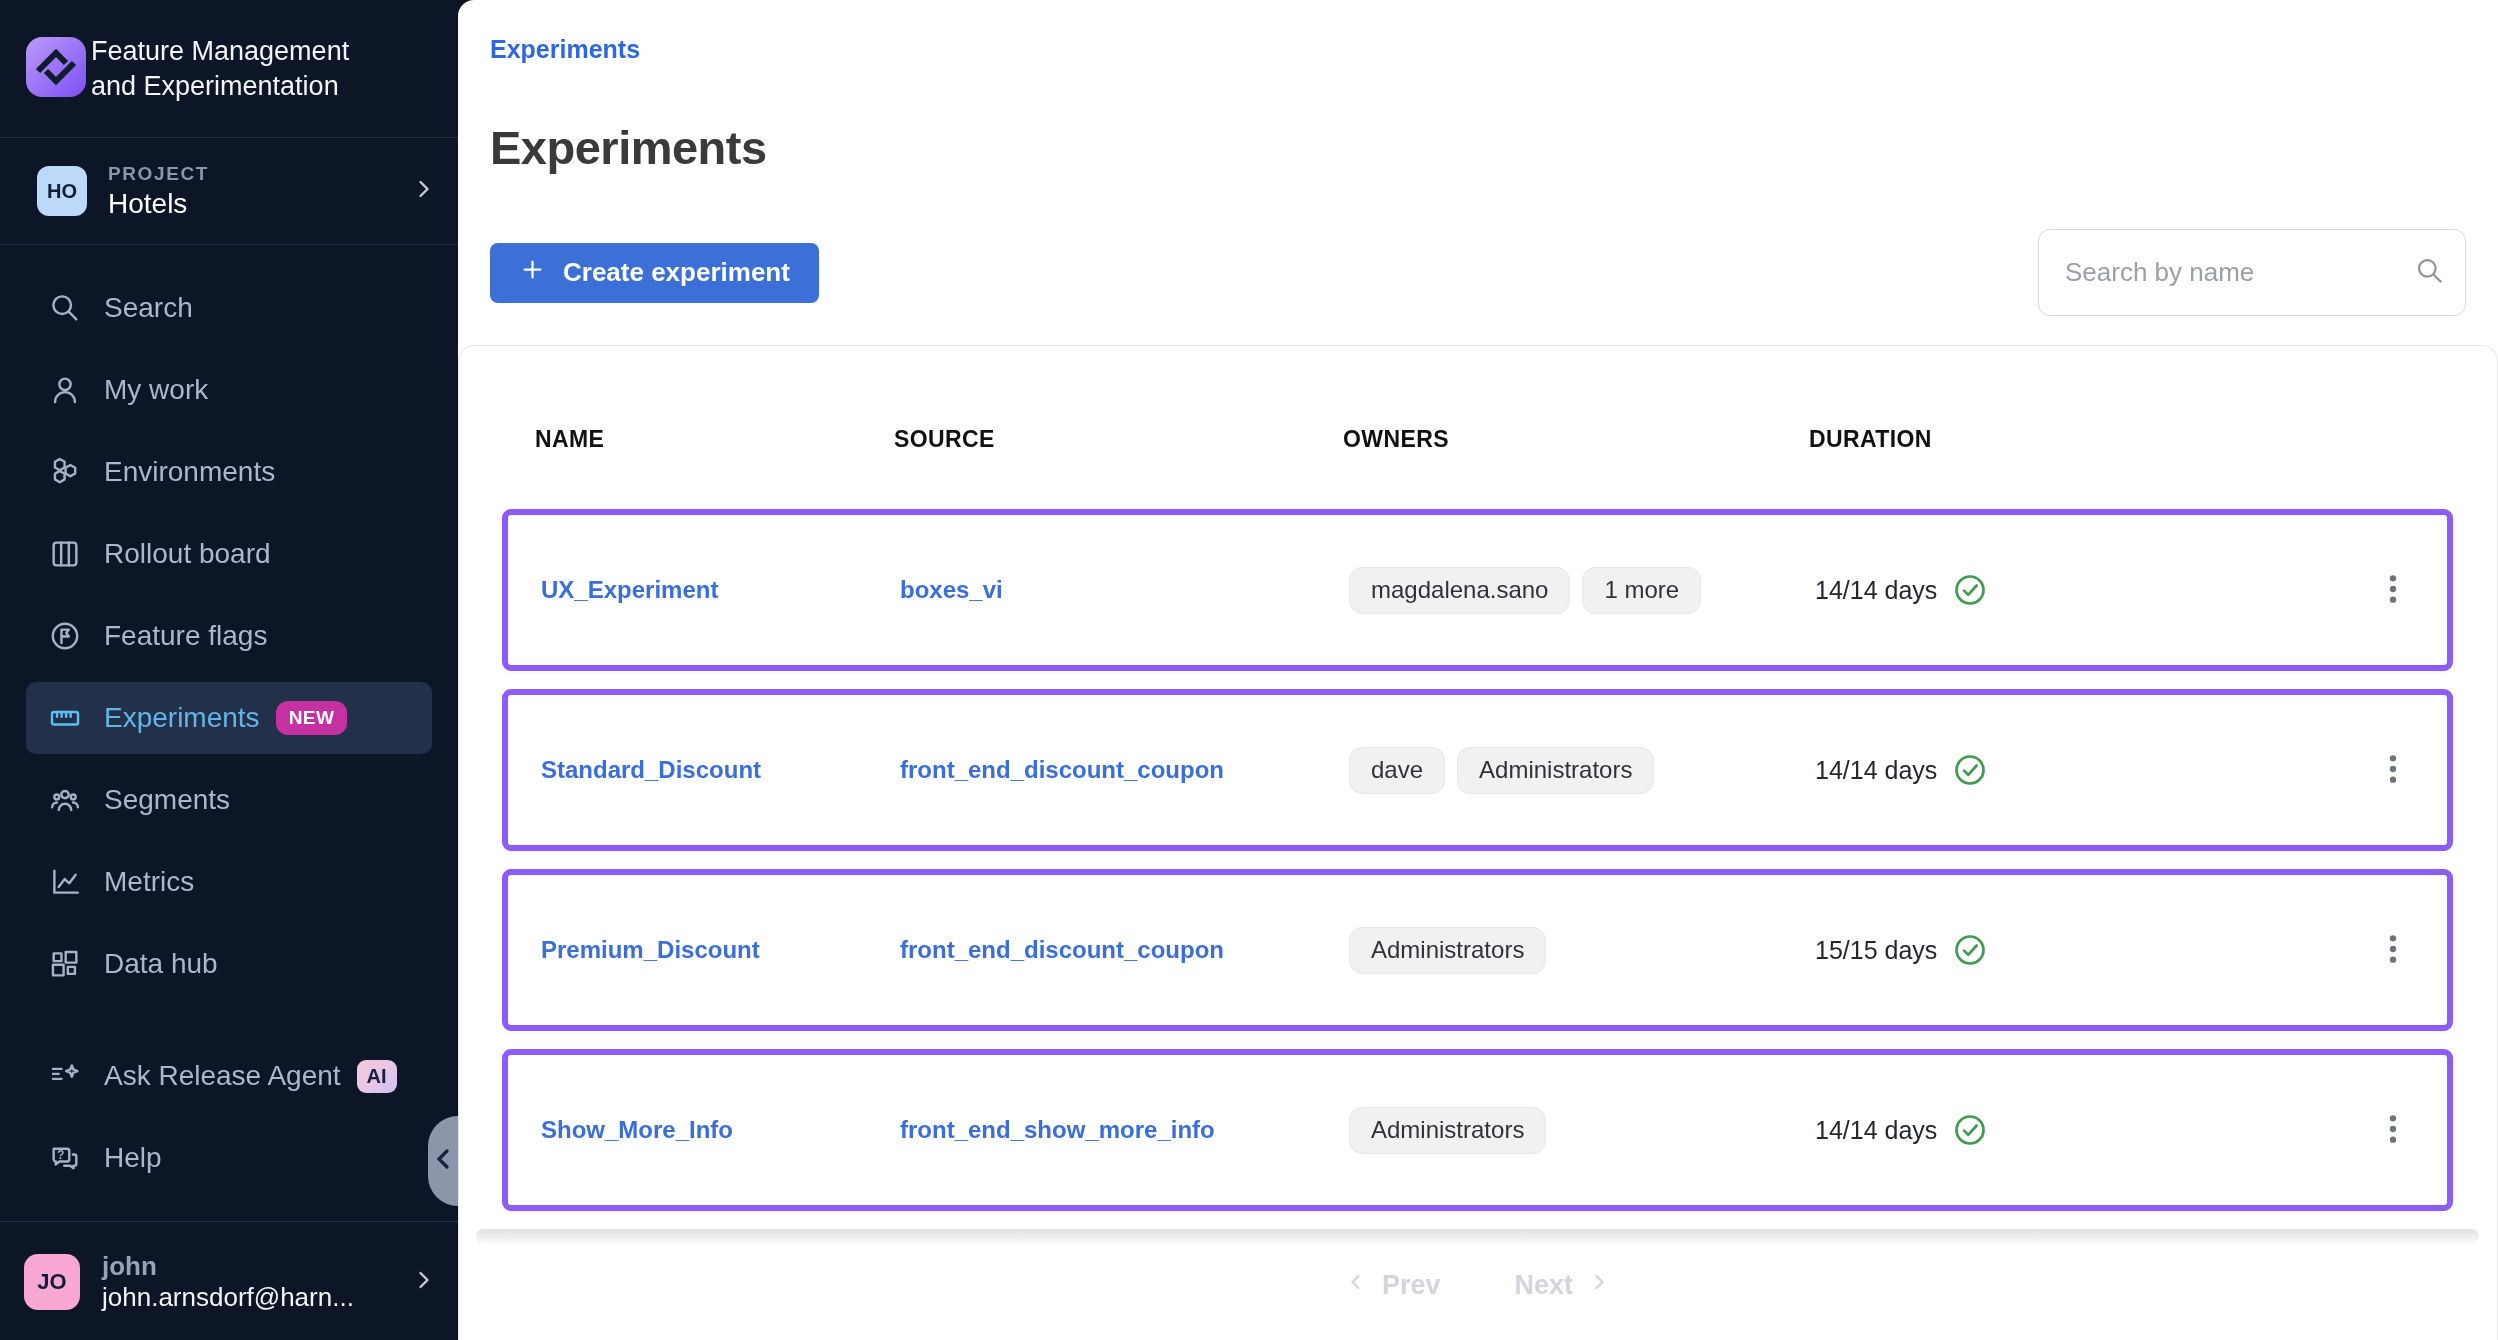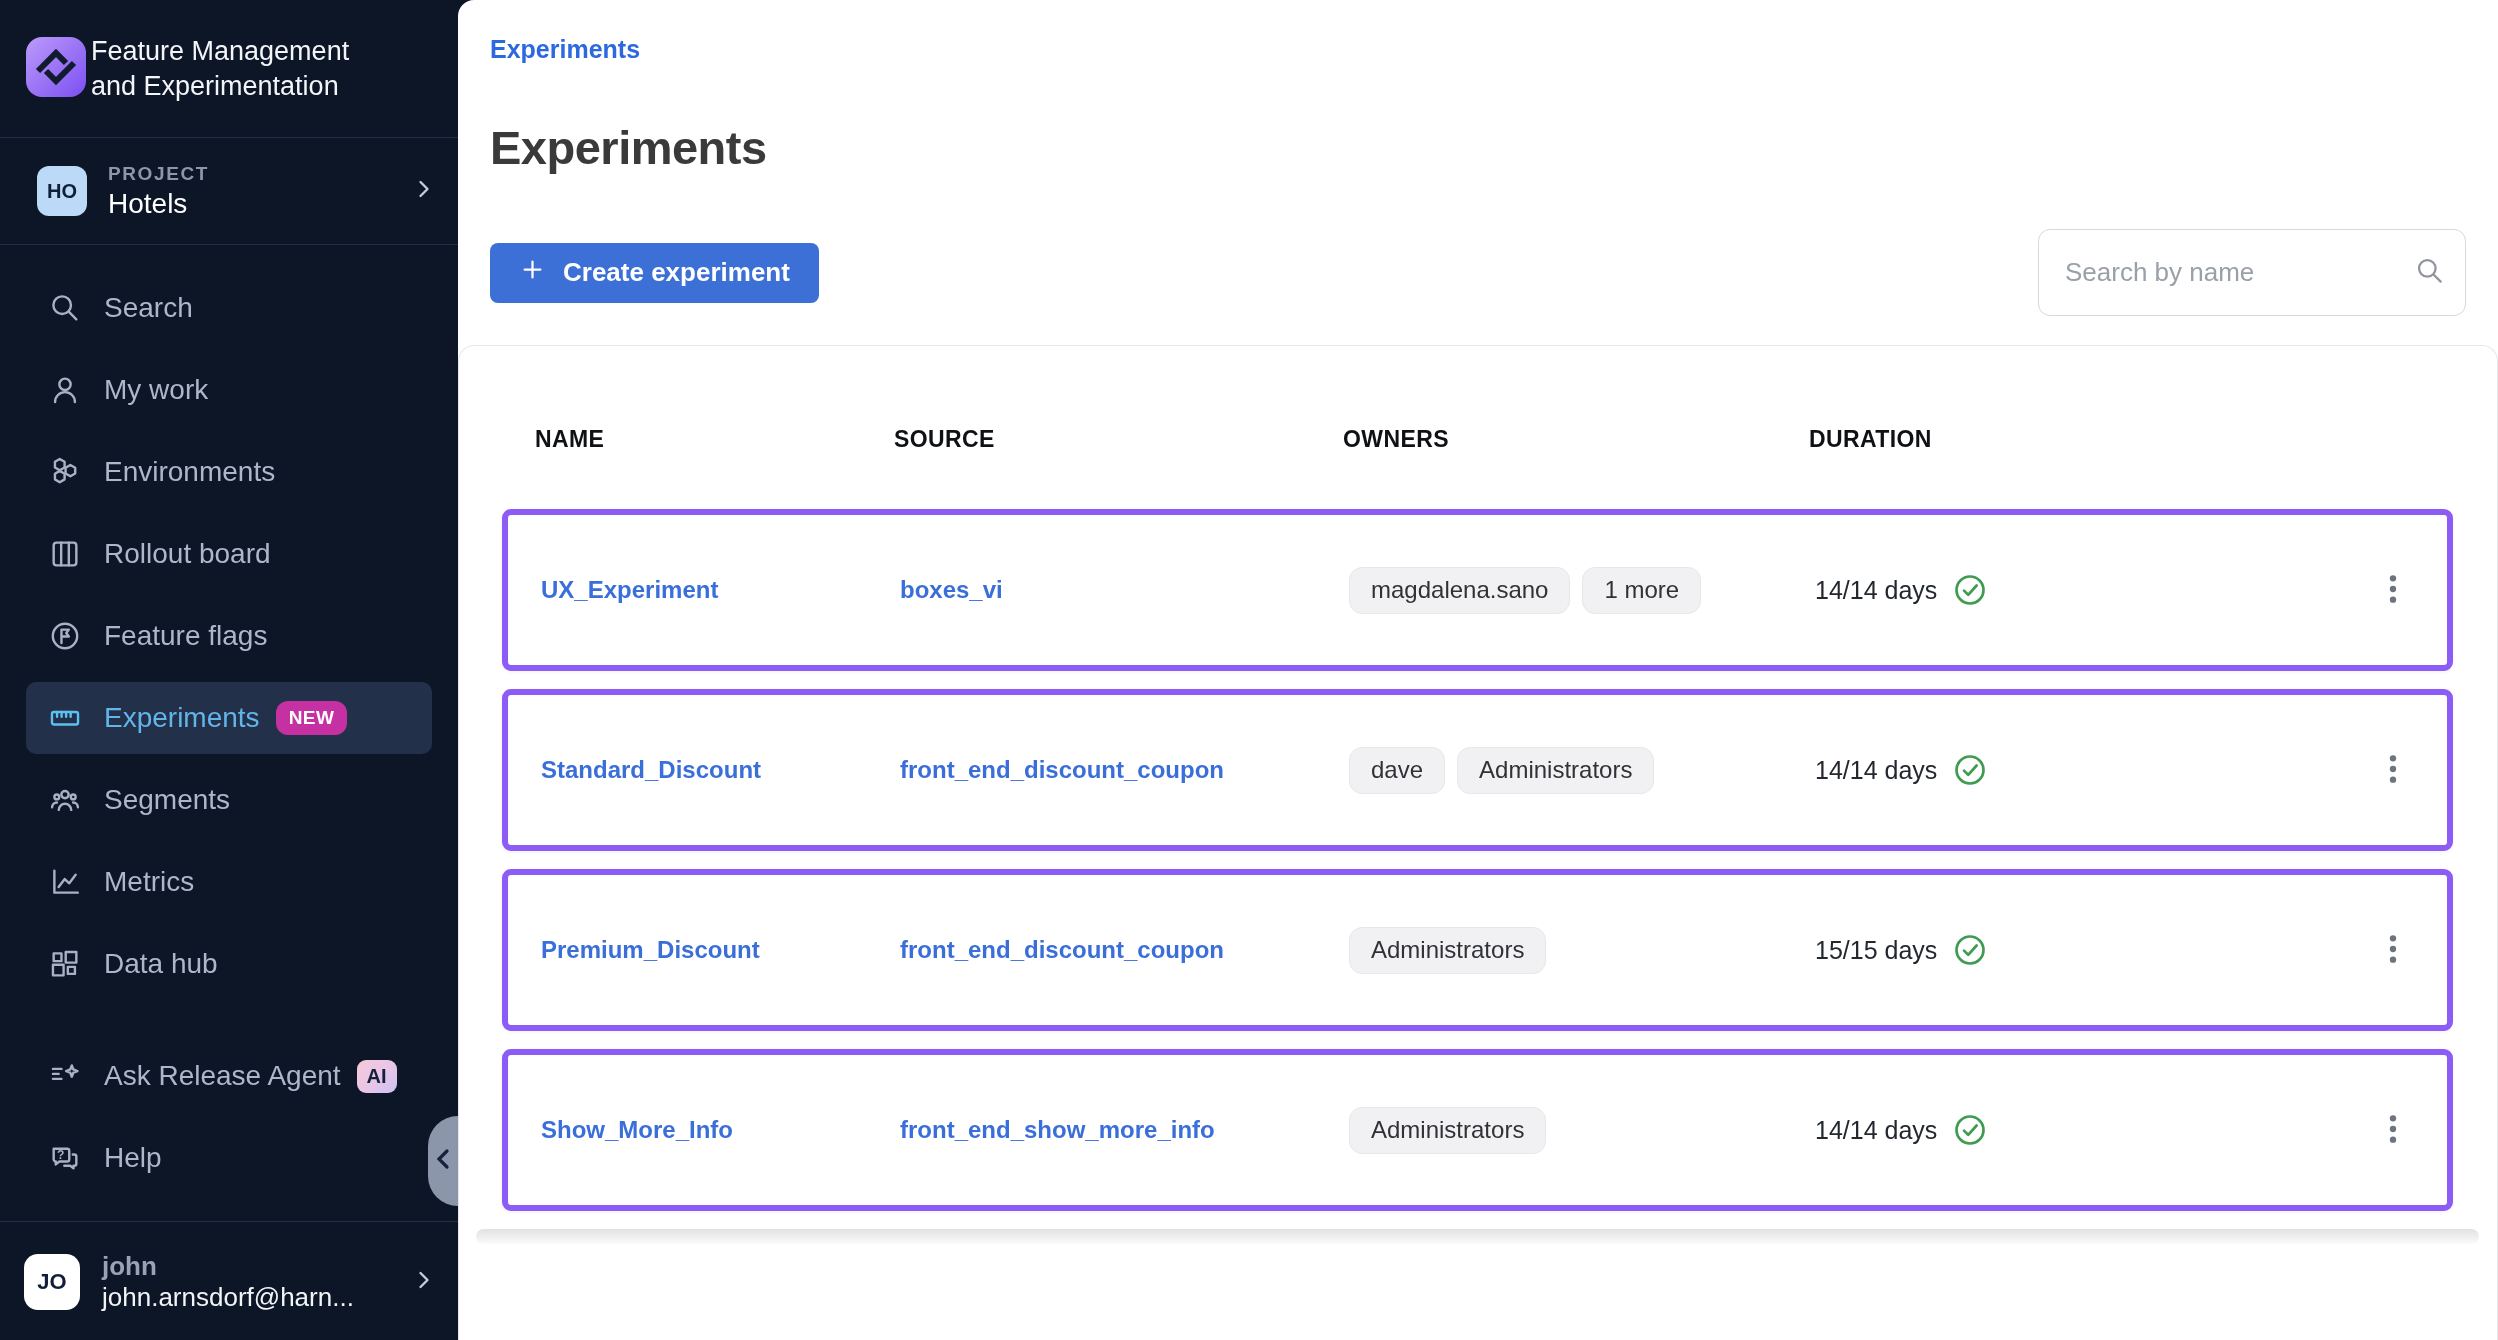--- a/index.html
+++ b/index.html
@@ -28,21 +28,21 @@
   .nav-ic { width:34px; height:34px; flex:none; display:flex; align-items:center; justify-content:center; color:#a9b1c4; }
   .nav-item.selected .nav-ic { color:var(--selected_icon,#5cc1f1); }
   .nav-label { margin-left:22px; color:var(--sidebar_text,#aeb6c9); }
   .nav-item.selected .nav-label { color:var(--selected_text,#63b4e8); }
   .badge-new { margin-left:16px; background:var(--badge_new,#c530a2); color:#fff; font-size:19px; font-weight:700;
                padding:6px 13px; border-radius:12px; letter-spacing:.5px; }
   .badge-ai { margin-left:16px; background:linear-gradient(135deg,#f7c9da 0%,#e9c6e6 50%,#ccc2f4 100%);
               color:#14213b; font-size:20px; font-weight:800; padding:5px 10px; border-radius:9px; }
   .nav-bottom-divider { margin-top:22px; }
   .user-row { height:119px; display:flex; align-items:center; padding:0 24px; position:relative; cursor:pointer; }
-  .user-badge { width:56px; height:56px; border-radius:14px; background:#ffffff; color:#101f38; font-size:22px; font-weight:700;
+  .user-badge { width:56px; height:56px; border-radius:14px; background:#f9a8d4; color:#101f38; font-size:22px; font-weight:700;
                 display:flex; align-items:center; justify-content:center; }
   .user-text { margin-left:22px; line-height:31px; }
   .user-name { font-size:26px; font-weight:700; color:#9aa3b6; }
   .user-email { font-size:26px; color:#f2f4f8; }
   .collapse-handle { position:absolute; left:428px; top:1116px; width:30px; height:90px; background:#8c96aa;
                      border-radius:45px 0 0 45px; display:flex; align-items:center; justify-content:center; z-index:6; cursor:pointer; }
 
   
   main { flex:1; background:#ffffff; border-top-left-radius:16px; overflow:hidden; display:flex; flex-direction:column; }
   .content-head { padding:34px 32px 0 32px; }
@@ -395,16 +395,34 @@
                   <span><svg width="40" height="40" viewBox="0 0 24 24" fill="currentColor">
                       <circle cx="12" cy="5.6" r="1.9"></circle>
                       <circle cx="12" cy="12" r="1.9"></circle>
                       <circle cx="12" cy="18.4" r="1.9"></circle>
                     </svg></span>
                 </button>
               </span>
             </div>
           </div>
         <div class="scroll-shadow"></div>
+        <div class="pagination">
+          <div class="page-btn">
+            <span>
+              <svg class="stroked" width="24" height="24" viewBox="0 0 24 24" style="stroke-width:2.4">
+                  <path d="M14.5 6l-6 6 6 6"></path>
+                </svg>
+            </span>
+            <span>Prev</span>
+          </div>
+          <div class="page-btn">
+            <span>Next</span>
+            <span>
+              <svg class="stroked" width="24" height="24" viewBox="0 0 24 24" style="stroke-width:2.4">
+                  <path d="M9.5 6l6 6-6 6"></path>
+                </svg>
+            </span>
+          </div>
+        </div>
       </div>
     </section>
   </main>
 </div>
 
 </body></html>

